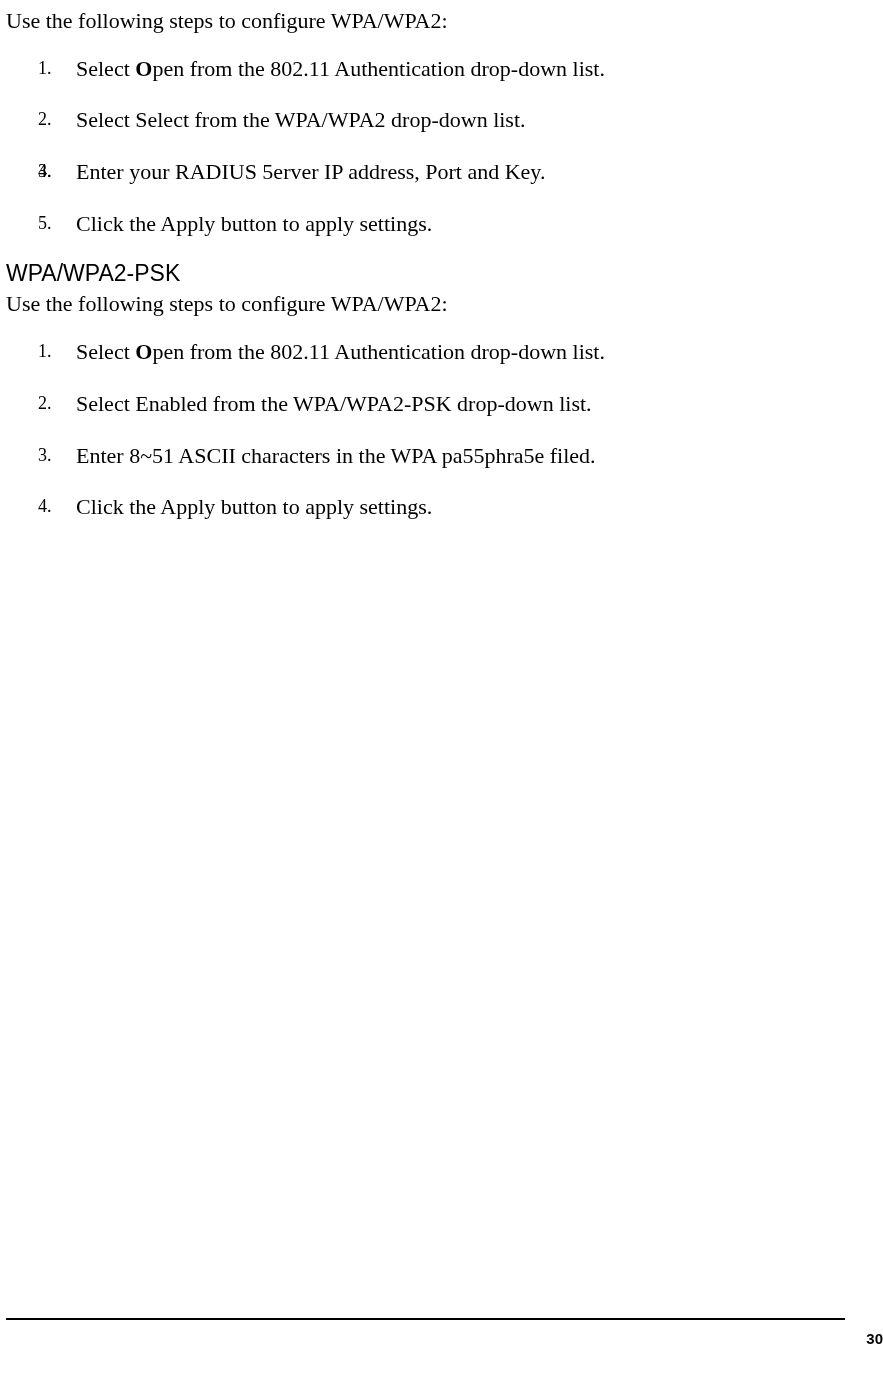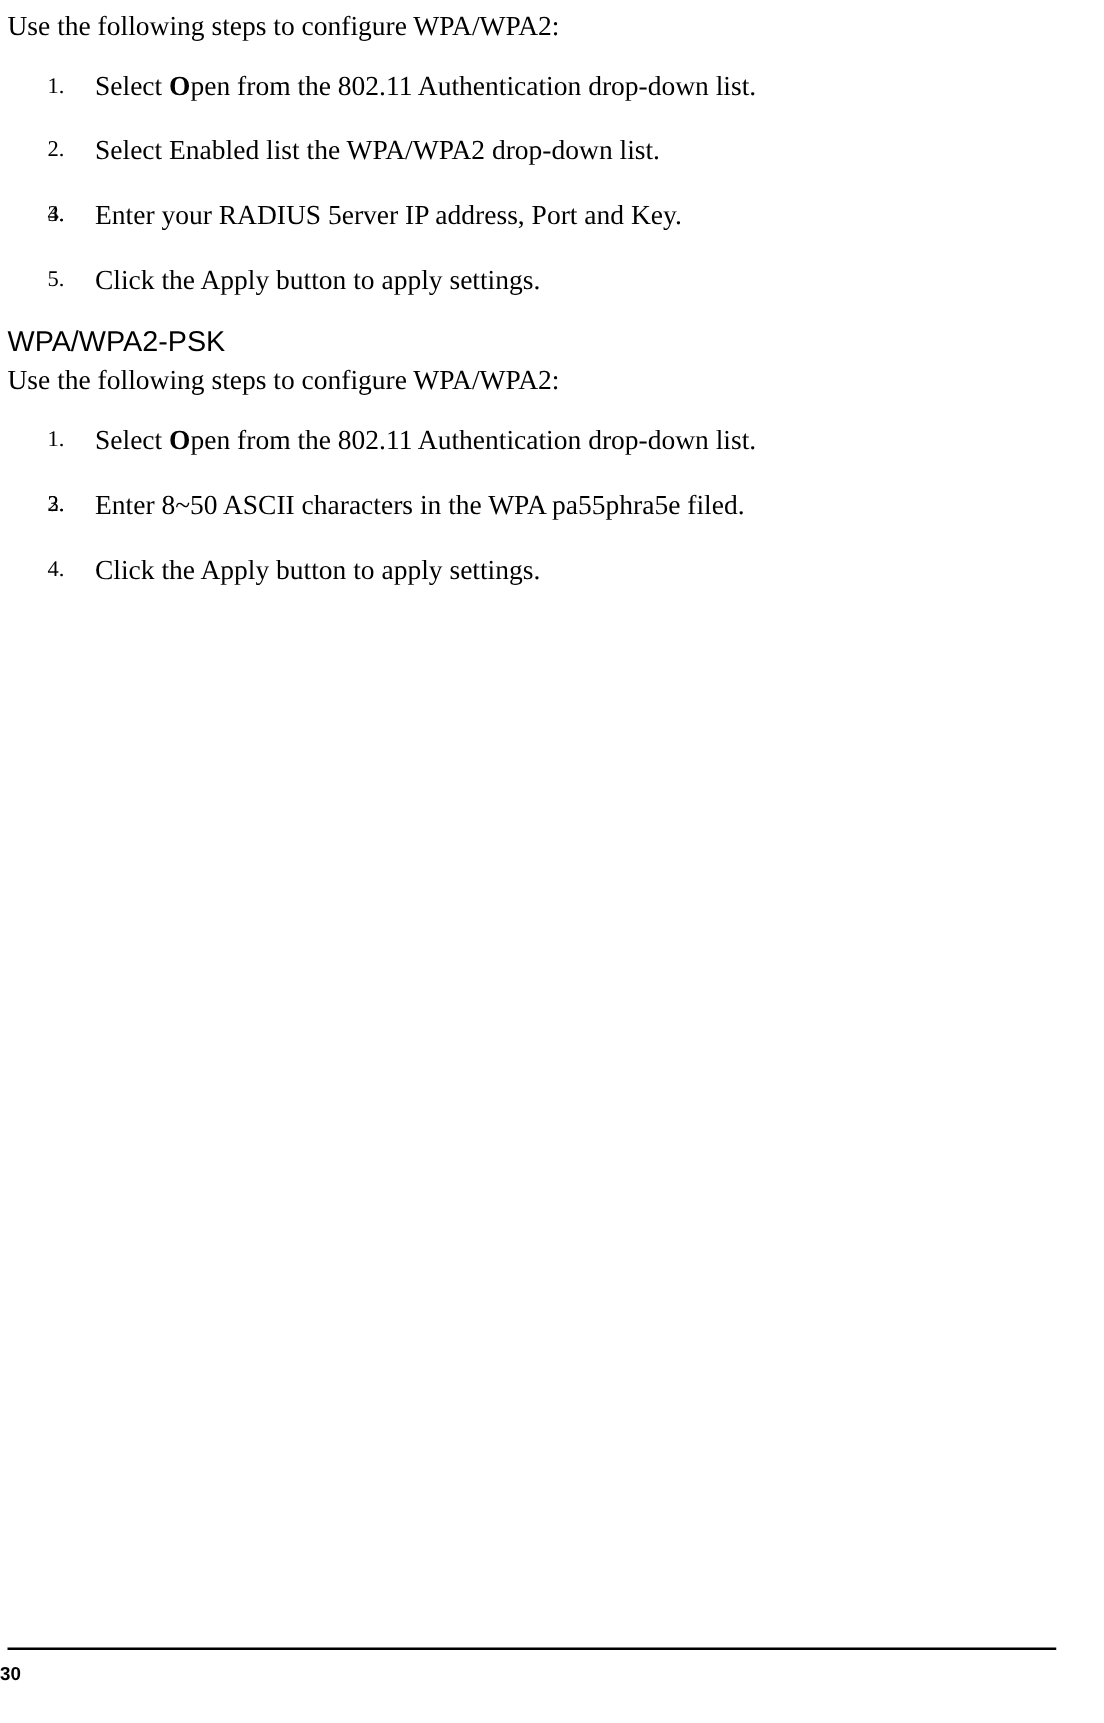--- a/index.html
+++ b/index.html
@@ -46,21 +46,21 @@
       font-family: Arial, Helvetica, sans-serif;
       font-weight: 400;
       font-size: 23px;
       margin: 10px 0 2px 0;
     }
     .footer {
       position: absolute;
       bottom: 34px;
       left: 0;
       width: 100%;
-      text-align: left;
+      text-align: right;
     }
     .hr {
       border: none;
       border-top: 2px solid #000;
       margin: 0 38px 4px 6px;
     }
     .pagenum {
       font-family: Arial, Helvetica, sans-serif;
       font-weight: bold;
       font-size: 15px;
@@ -77,21 +77,21 @@
 
     <p class="intro">Use the following steps to configure WPA/WPA2:</p>
 
     <ol class="steps">
       <li>
         <span class="num">1.</span>
         <span><span>Select </span><span class="bold">O</span><span>pen from the 802.11 Au</span><span>thentication</span><span> drop-down list.</span></span>
       </li>
       <li>
         <span class="num">2.</span>
-        <span>Select Enabled list the WPA/WPA2 drop-down list.</span>
+        <span>Select Select from the WPA/WPA2 drop-down list.</span>
       </li>
       <li>
         <span class="num">3.</span>
       </li>
       <li>
         <span class="num">4.</span>
         <span> Enter your RADIUS 5erver IP address, Port and Key.</span>
       </li>
       <li>
         <span class="num">5.</span>
@@ -102,24 +102,25 @@
     <div class="heading">WPA/WPA2-PSK</div>
     <p class="intro" style="margin-top:0;">Use the following steps to configure WPA/WPA2:</p>
 
     <ol class="steps">
       <li>
         <span class="num">1.</span>
         <span><span>Select </span><span class="bold">O</span><span>pen from the 802.11 Au</span><span>thentication</span><span> drop-down list.</span></span>
       </li>
       <li>
         <span class="num">2.</span>
+        <span>Select Enabled from the WPA/WPA2-PSK drop-down list.</span>
       </li>
       <li>
         <span class="num">3.</span>
-        <span>Enter 8~50 ASCII characters in the WPA pa55phra5e filed.</span>
+        <span>Enter 8~51 ASCII characters in the WPA pa55phra5e filed.</span>
       </li>
       <li>
         <span class="num">4.</span>
         <span>Click the Apply button to apply settings.</span>
       </li>
     </ol>
 
   </div>
 
   <div class="footer">

